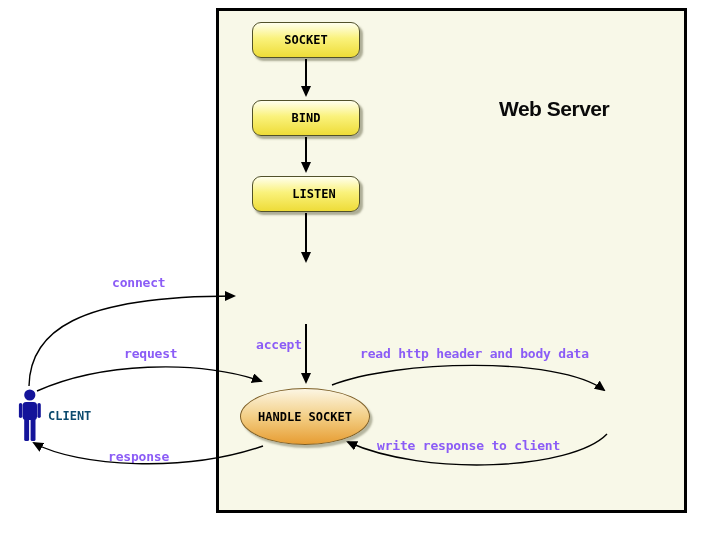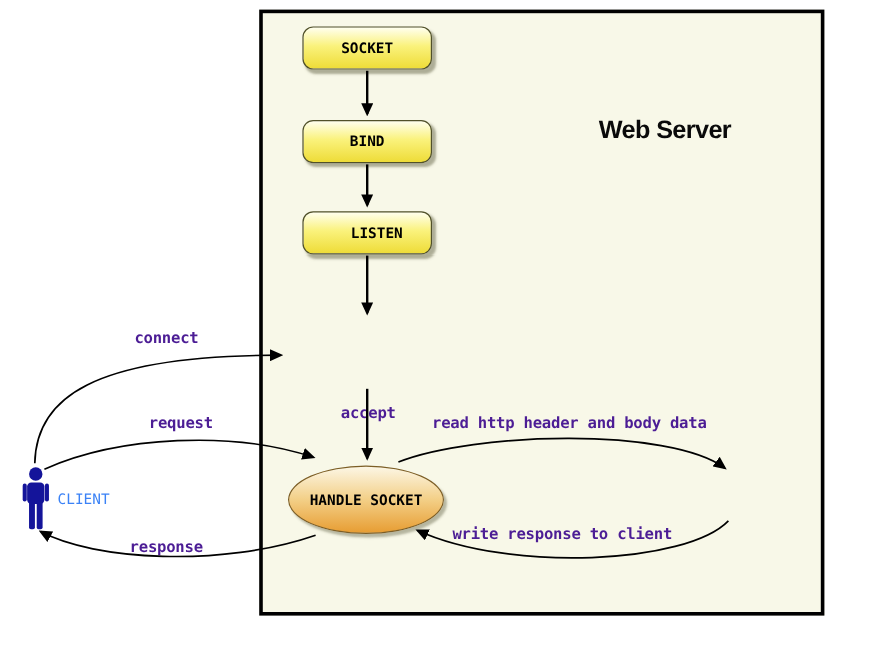--- a/index.html
+++ b/index.html
@@ -39,32 +39,32 @@
     left:240px;top:266px;
     background:linear-gradient(180deg,#f1fce9 0%,#8fe97d 50%,#36d236 100%);
     border-color:#3c642c;
   }
   #n-client-socket{
     left:240px;top:388px;
     background:linear-gradient(180deg,#fcf6e4 0%,#f3cf86 50%,#e79d33 100%);
     border-color:#7c5e26;
   }
   .elabel{
-    position:absolute;color:#4c1d95;font-weight:bold;font-size:13px;
+    position:absolute;color:#8b5cf6;font-weight:bold;font-size:13px;
     letter-spacing:-0.2px;white-space:nowrap;
   }
   #l-connect{left:112px;top:275px;}
   #l-request{left:124px;top:346px;}
   #l-response{left:108px;top:449px;}
-  #l-accept{left:256px;top:337px;margin-left:28px;}
+  #l-accept{left:256px;top:337px;}
   #l-read{left:360px;top:346px;}
   #l-write{left:377px;top:438px;}
   .clabel{
     position:absolute;left:48px;top:409px;
-    font-weight:normal;font-size:12px;color:#3b82f6;white-space:nowrap;
+    font-weight:bold;font-size:12px;color:#0c4a6e;white-space:nowrap;
   }
   .overlay{
     position:absolute;left:0;top:0;width:724px;height:540px;
     pointer-events:none;
   }
 </style>
 </head>
 <body>
 
 <div class="stage">

